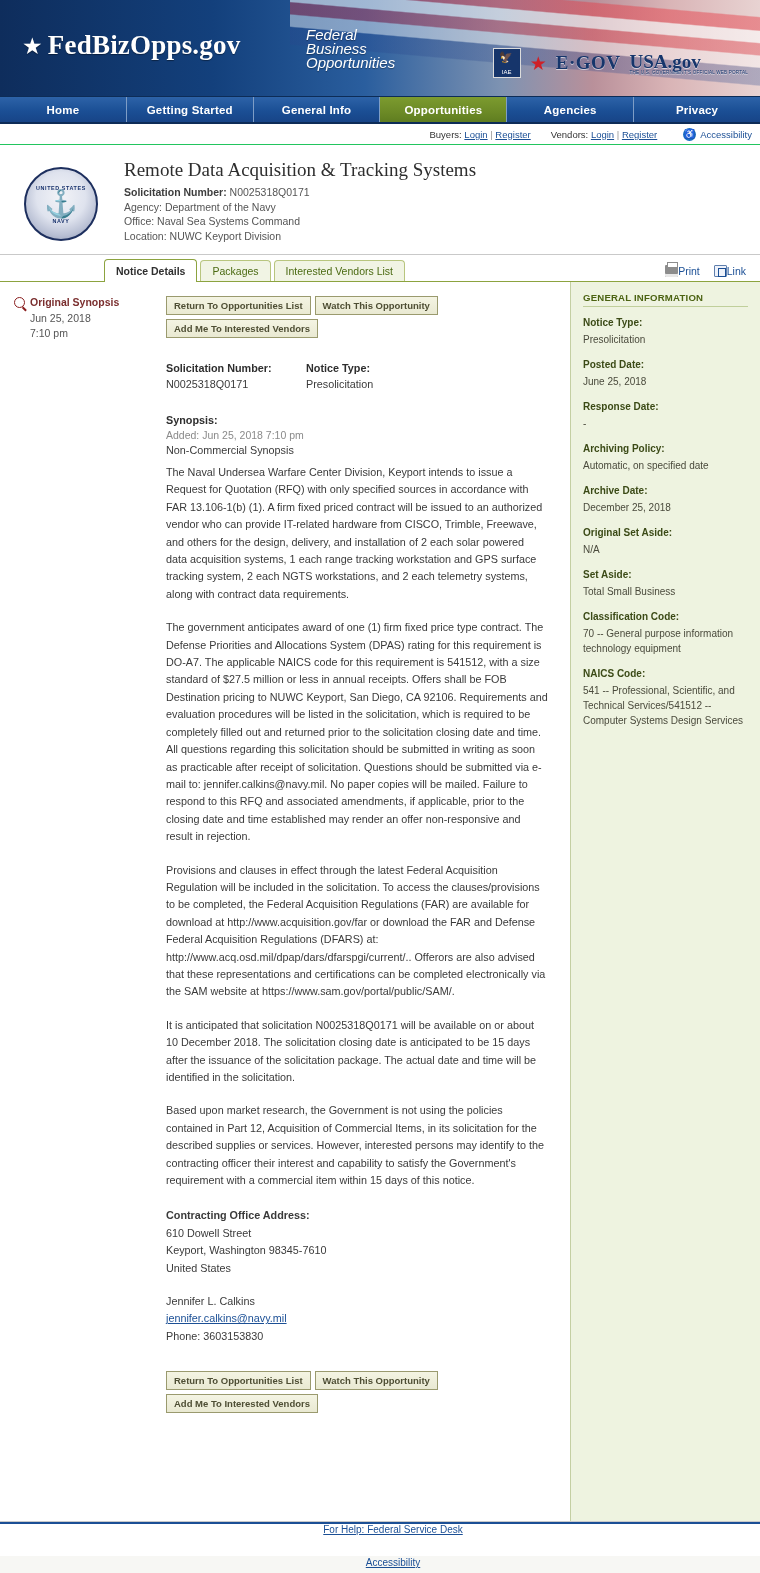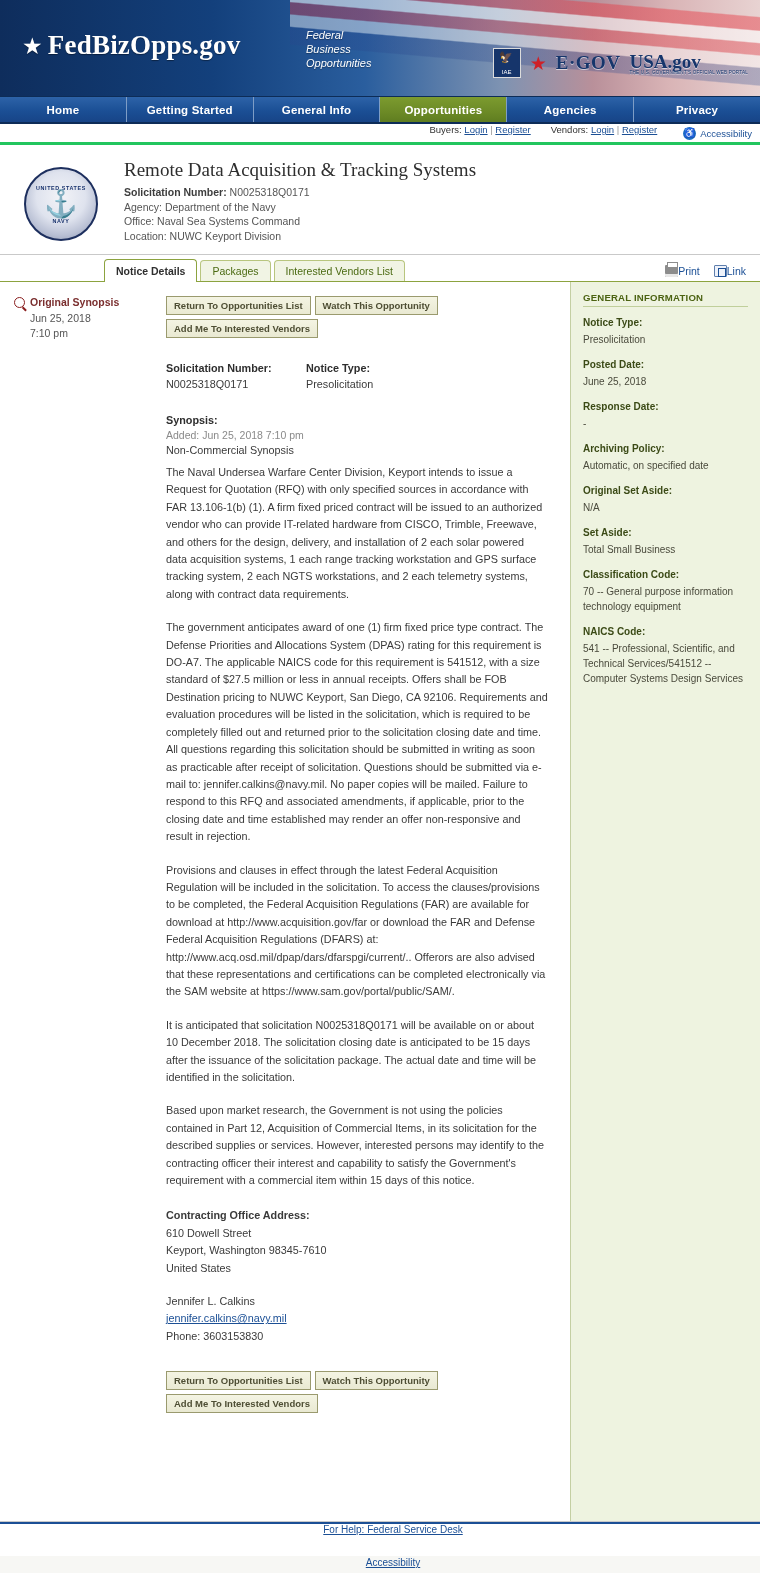--- a/index.html
+++ b/index.html
@@ -37,21 +37,21 @@
     letter-spacing: .2px;
     white-space: nowrap;
     text-shadow: 0 1px 1px rgba(0,0,0,.4);
   }
   .logo .star { font-size: 23px; margin-right: 5px; }
   .logo .fbo { font-weight: bold; margin-top: 36px; }
   .logo .gov { font-weight: bold; text-align: center; }
   .fbo-words {
     position: absolute; left: 306px; top: 28px;
     color: #ffffff;
-    font-size: 11px;
+    font-size: 15px;
     line-height: 14px;
     font-style: italic;
     text-shadow: 0 1px 1px rgba(0,0,0,.35);
   }
   .mh-right {
     position: absolute; right: 12px; top: 48px;
     display: flex; align-items: center; gap: 9px;
   }
   .iae-badge {
     width: 28px; height: 30px; background: #16356b;
@@ -104,22 +104,22 @@
   .navbar .nav-item:last-child { border-right: none; }
   .navbar .nav-item.active {
     background: linear-gradient(180deg, #7c9b2f 0%, #6c8a26 60%, #5f7d20 100%);
     color: #ffffff;
   }
 
   
   .userbar {
     height: 21px;
     background: #ffffff;
-    border-bottom: 3px solid #22c55e;
-    display: flex; justify-content: flex-end;
+    border-bottom: 1px solid #22c55e;
+    display: flex; align-items: center; justify-content: flex-end;
     font-size: 9.5px; color: #444;
     padding-right: 8px; gap: 4px;
   }
   .userbar .lbl { color: #333; }
   .userbar a { color: #1b4f95; text-decoration: underline; cursor: pointer; }
   .userbar .sep { color: #999; }
   .userbar .grp { margin-right: 16px; }
   .acc-wrap { display: flex; align-items: center; gap: 4px; margin-left: 6px; }
   .acc-icon {
     width: 13px; height: 13px; border-radius: 50%;
@@ -479,20 +479,24 @@
       </div>
       <div class="gi-item">
         <div class="gi-k">Response Date:</div>
         <div class="gi-v">-</div>
       </div>
       <div class="gi-item">
         <div class="gi-k">Archiving Policy:</div>
         <div class="gi-v">Automatic, on specified date</div>
       </div>
       <div class="gi-item">
+        <div class="gi-k">Archive Date:</div>
+        <div class="gi-v">December 25, 2018</div>
+      </div>
+      <div class="gi-item">
         <div class="gi-k">Original Set Aside:</div>
         <div class="gi-v">N/A</div>
       </div>
       <div class="gi-item">
         <div class="gi-k">Set Aside:</div>
         <div class="gi-v">Total Small Business</div>
       </div>
       <div class="gi-item">
         <div class="gi-k">Classification Code:</div>
         <div class="gi-v">70 -- General purpose information technology equipment</div>

